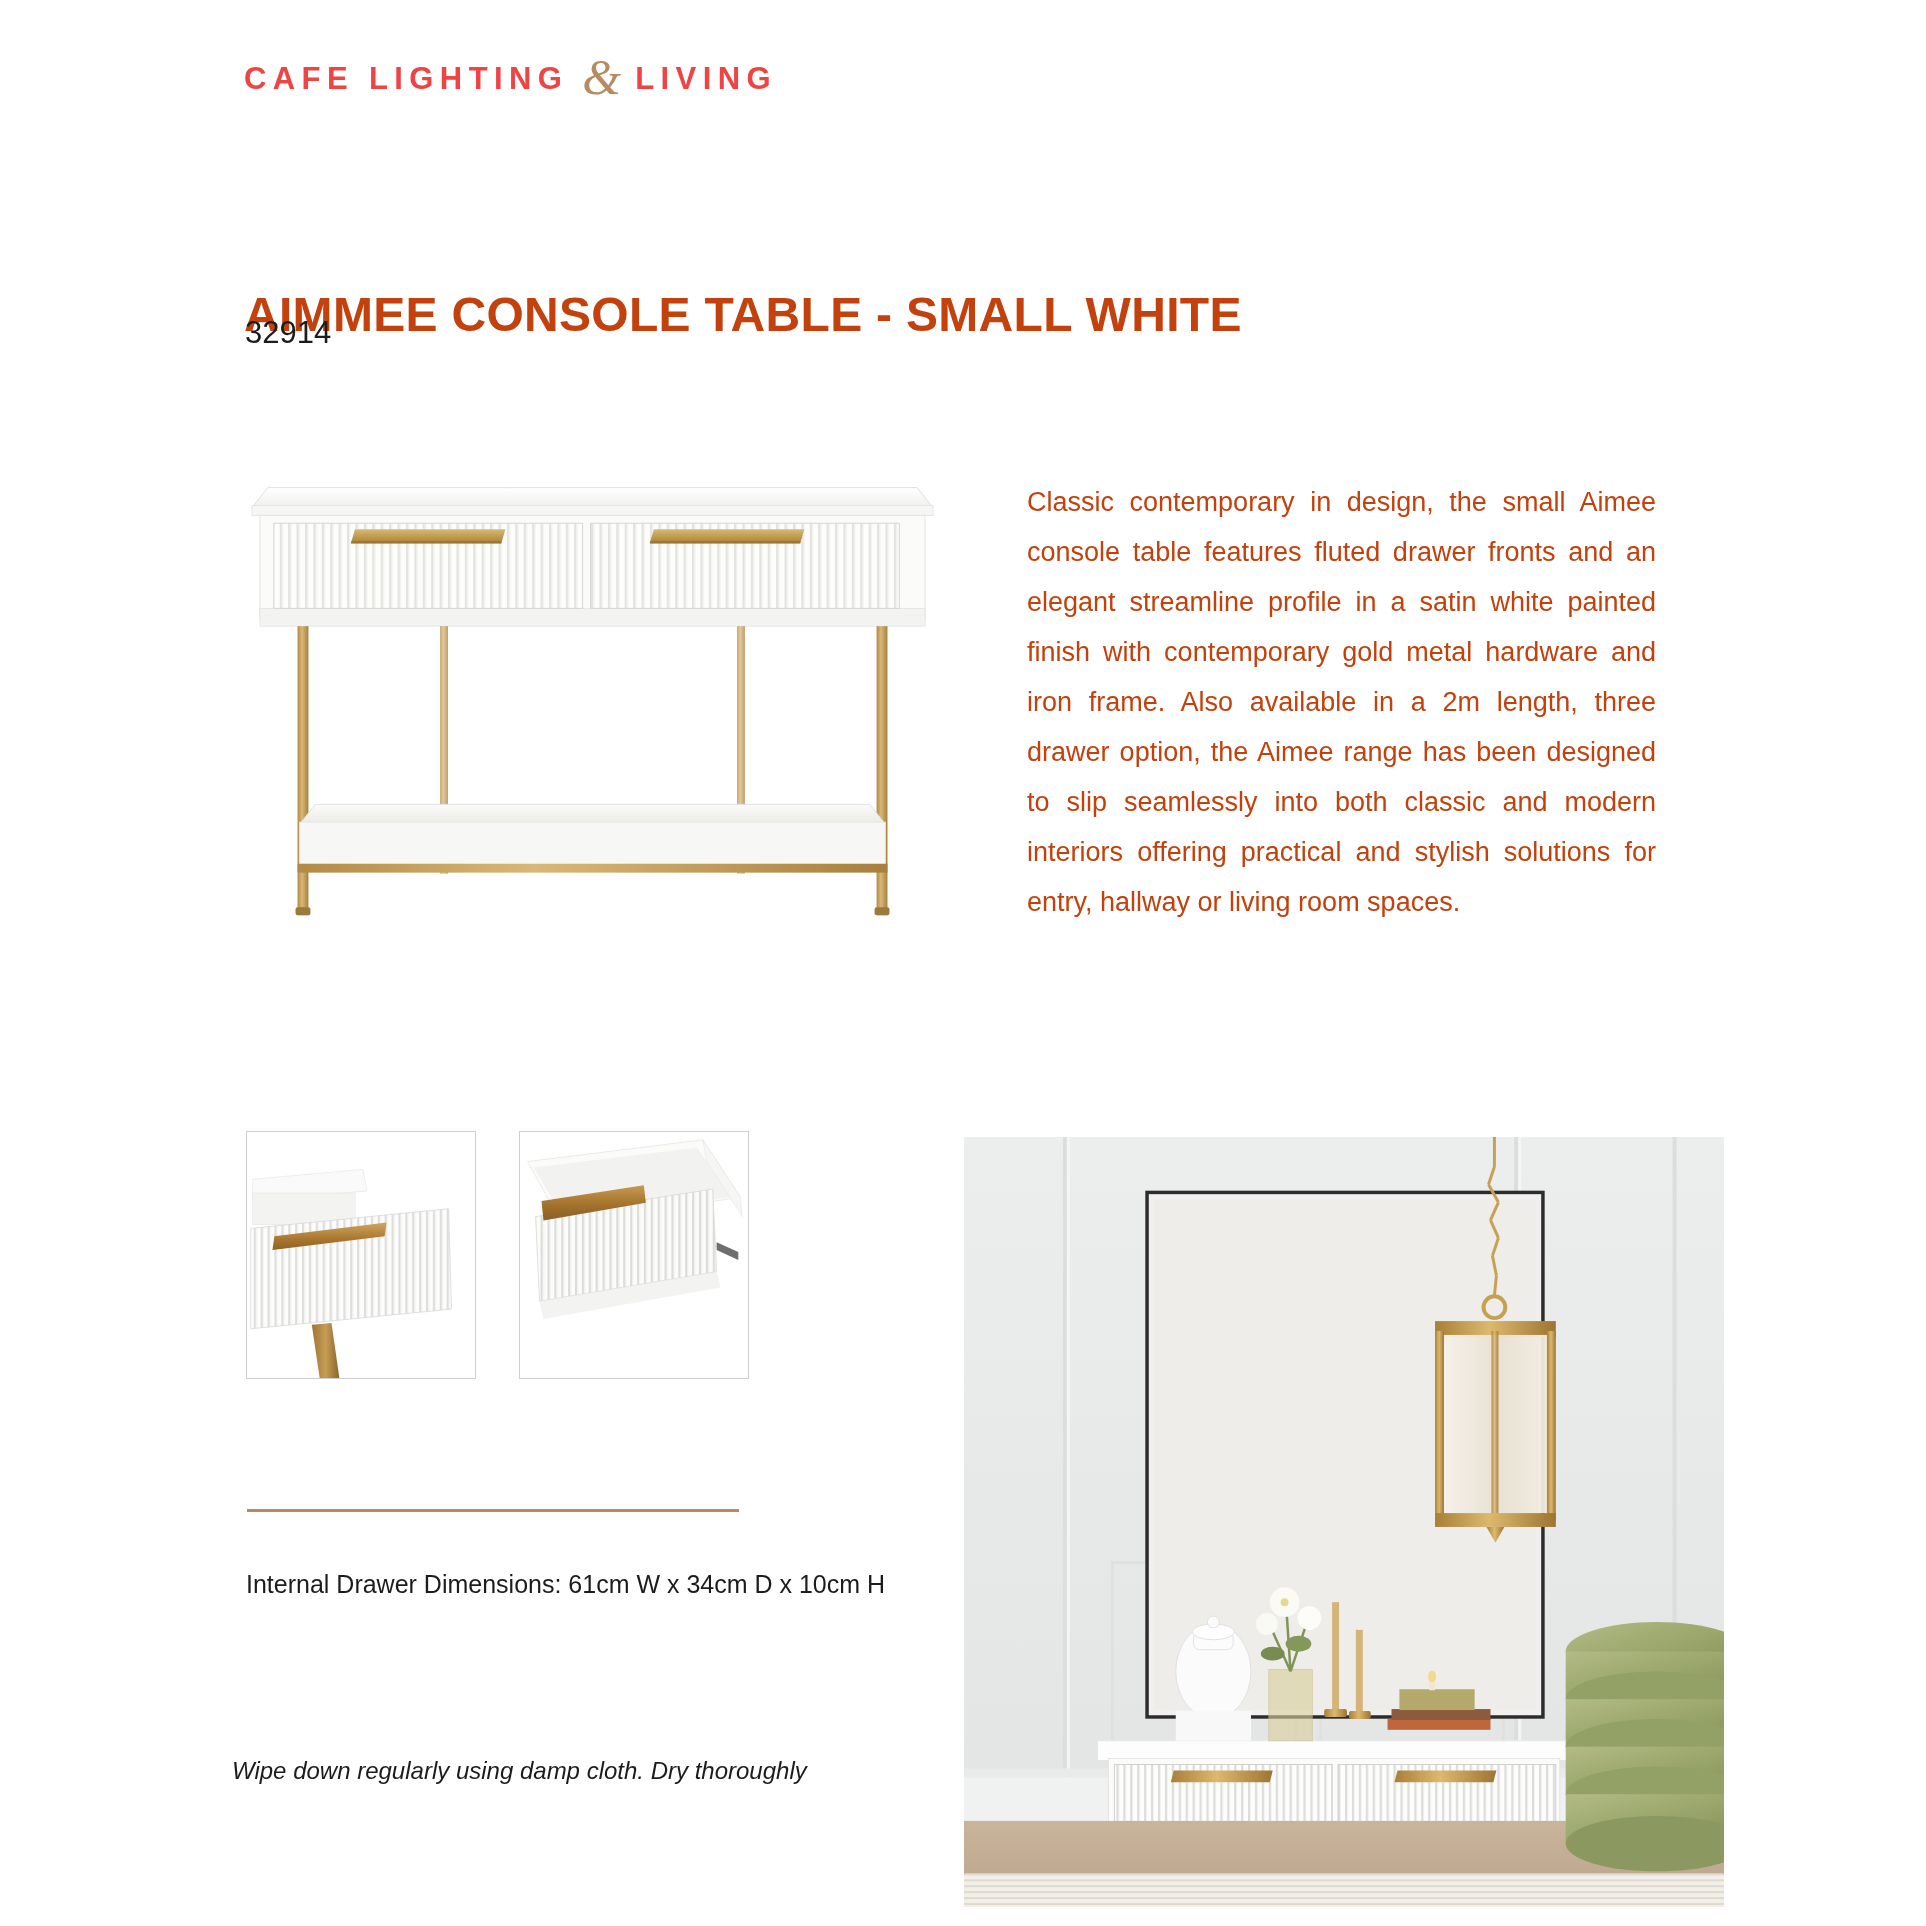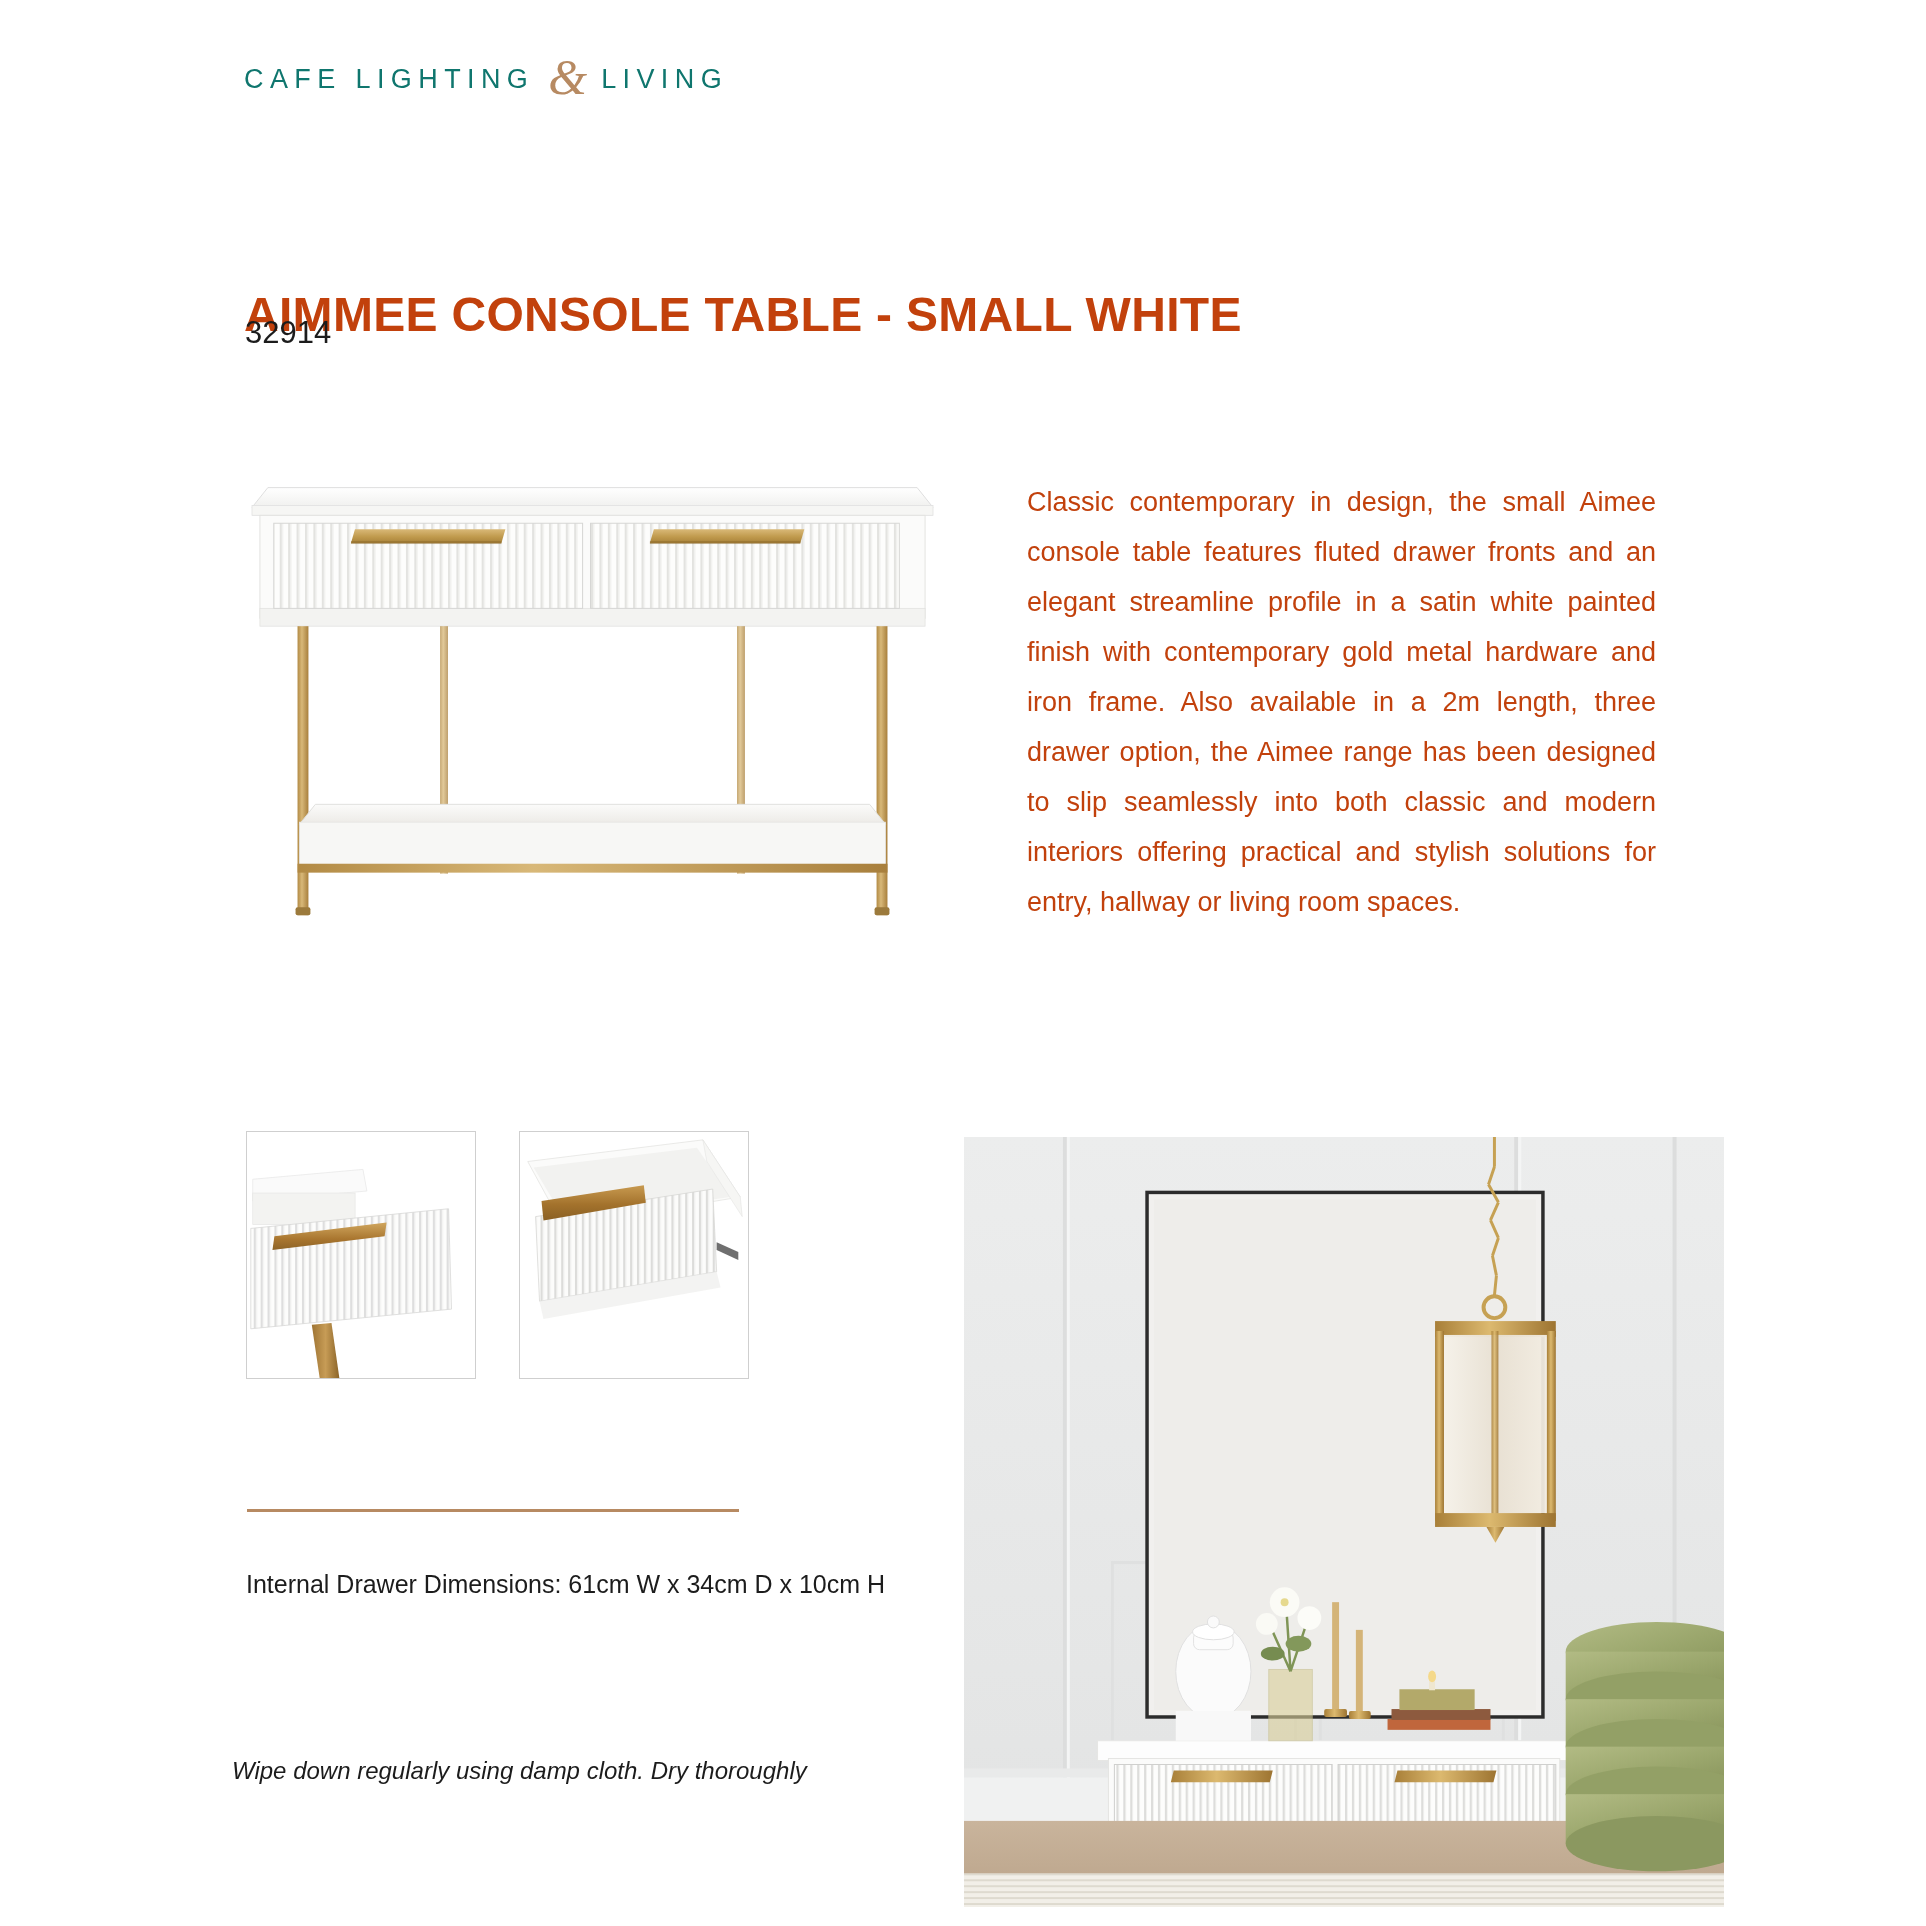--- a/index.html
+++ b/index.html
@@ -18,24 +18,24 @@
   
   .logo-wrap {
     position: absolute;
     left: 244px;
     top: 54px;
     display: flex;
     align-items: center;
     gap: 10px;
   }
   .logo-text {
-    font-size: 27px;
+    font-size: 31px;
     letter-spacing: 6.4px;
-    color: #0f766e;
-    font-weight: 400;
+    color: #ef4444;
+    font-weight: 700;
     white-space: nowrap;
   }
   .logo-amp {
     font-family: "Liberation Serif", serif;
     font-style: italic;
     font-size: 50px;
     color: #b78a62;
     line-height: 1;
     position: relative;
     top: -2px;

